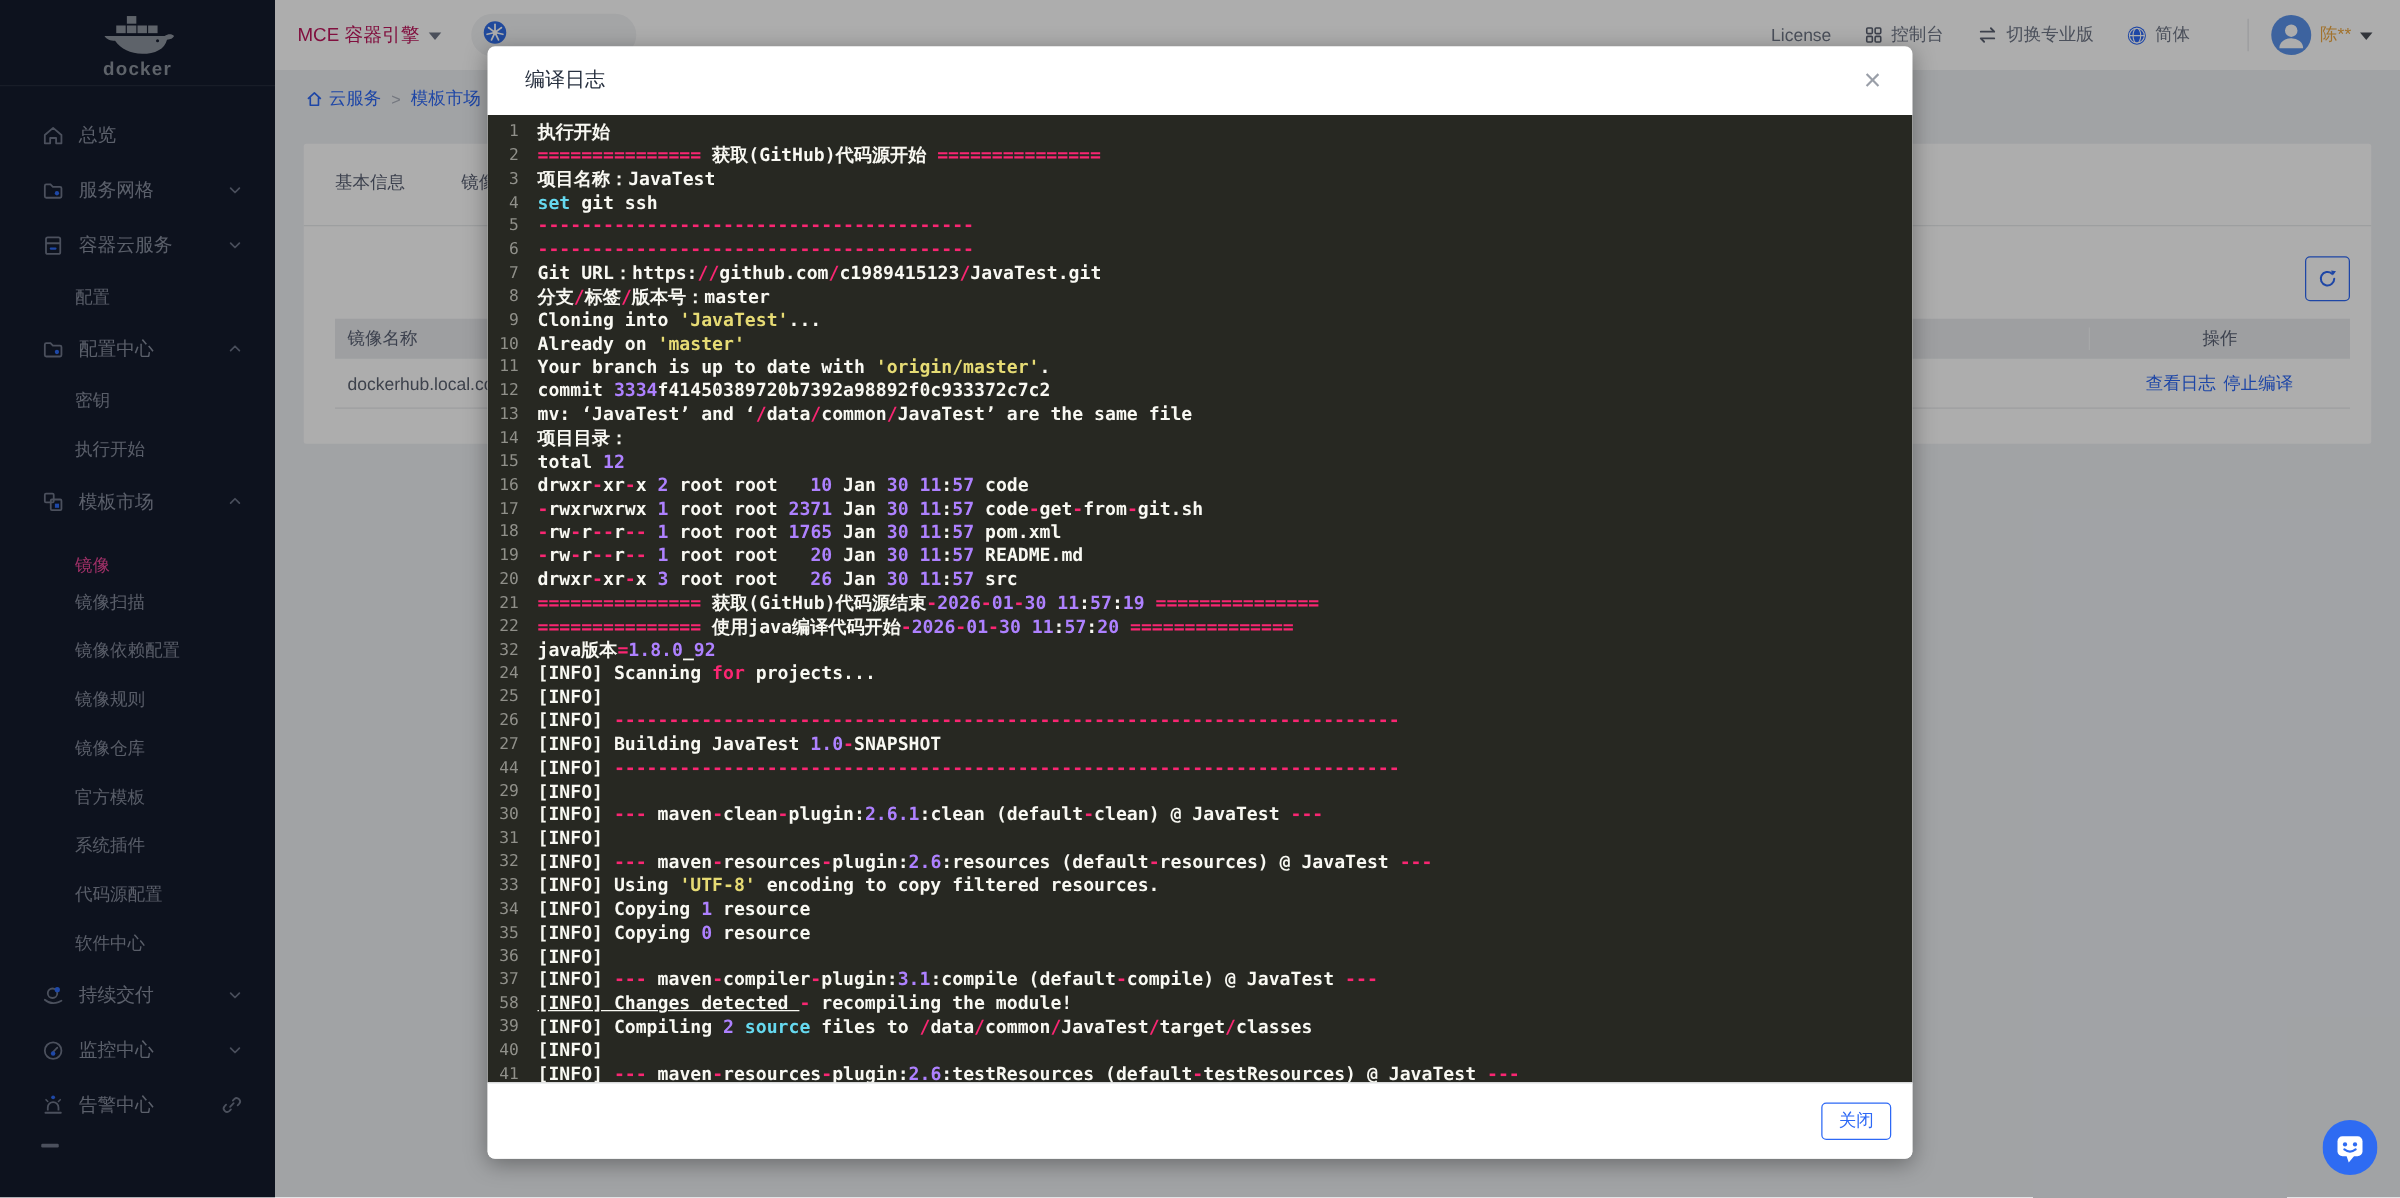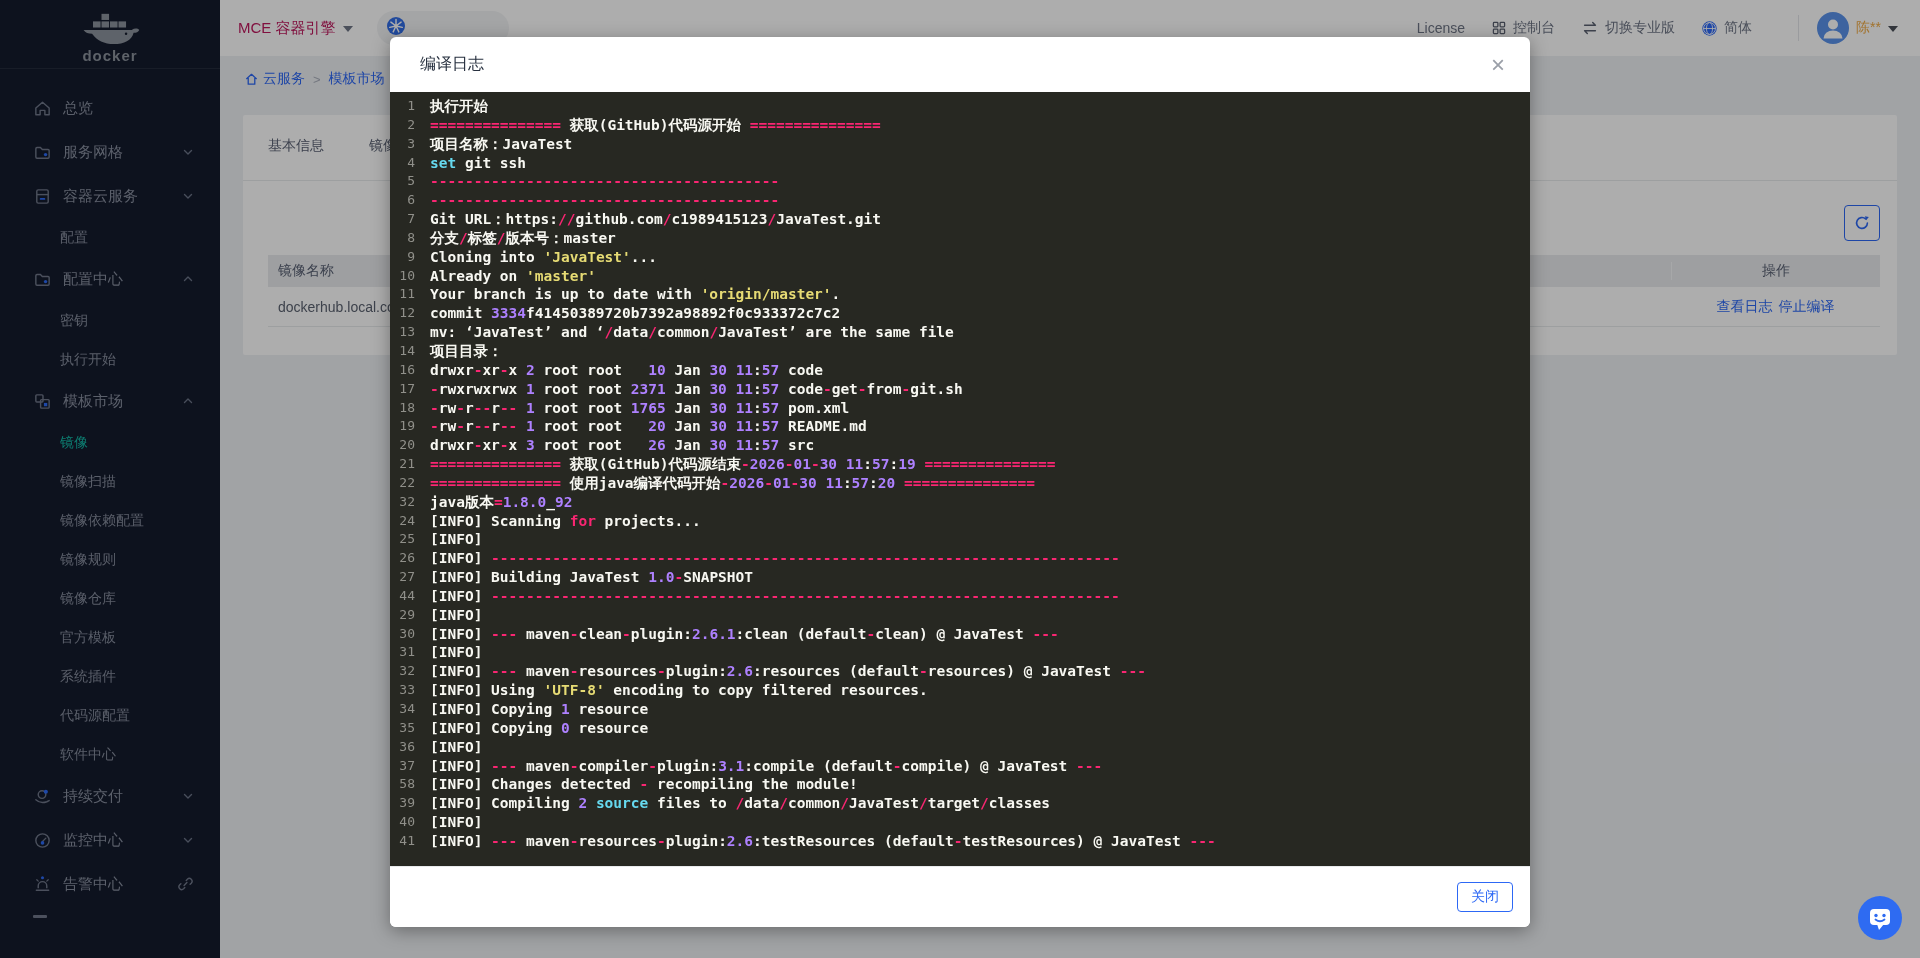--- a/index.html
+++ b/index.html
@@ -7,21 +7,21 @@
   body { position:relative; background:#eef0f4; }
 
   
   .sidebar { position:absolute; left:0; top:0; width:220px; height:958px; background:#141b2d; z-index:1; }
   .logo-wrap { height:69px; display:flex; flex-direction:column; align-items:center; justify-content:center; border-bottom:1px solid rgba(255,255,255,0.07); padding-top:6px; }
   .logo-word { color:#8b929c; font-size:15px; font-weight:bold; letter-spacing:1px; margin-top:-2px; }
   .side-nav { padding-top:17px; }
   .side-item { display:flex; align-items:center; color:#878e9e; cursor:pointer; position:relative; }
   .side-item.lvl1 { height:44px; padding-left:33px; font-size:15px; }
   .side-item.lvl2 { height:39px; padding-left:60px; font-size:14px; color:#848b9b; }
-  .side-item.active { color:#14b8a6; }
+  .side-item.active { color:#ec4899;align-items:flex-end; }
   .side-item .ic { width:19px; height:19px; margin-right:11px; display:inline-flex; }
   .side-item .chev { position:absolute; right:26px; top:50%; transform:translateY(-50%); display:inline-flex; }
 
   
   .topbar { position:absolute; left:220px; top:0; width:1700px; height:56px; background:#ffffff; display:flex; align-items:center; z-index:1; }
   .product { display:flex; align-items:center; margin-left:18px; color:#be185d; font-size:15px; cursor:pointer; }
   .caret { width:0; height:0; border-left:5px solid transparent; border-right:5px solid transparent; border-top:6px solid #6f7686; margin-left:7px; margin-top:2px; }
   .cluster-pill { display:flex; align-items:center; margin-left:24px; height:34px; width:132px; background:#f2f3f5; border-radius:17px; padding-left:9px; cursor:pointer; }
   .tb-right { margin-left:auto; display:flex; align-items:center; padding-right:22px; }
   .tb-item { display:flex; align-items:center; color:#6f7686; font-size:14px; margin-left:26px; cursor:pointer; white-space:nowrap; }
@@ -371,20 +371,21 @@
       <div class="log-line"><span class="log-ln">5</span><span class="log-code"><span style="color: rgb(249, 38, 114);">----------------------------------------</span></span></div>
       <div class="log-line"><span class="log-ln">6</span><span class="log-code"><span style="color: rgb(249, 38, 114);">----------------------------------------</span></span></div>
       <div class="log-line"><span class="log-ln">7</span><span class="log-code"><span style="color: rgb(248, 248, 242);">Git URL：https:</span><span style="color: rgb(249, 38, 114);">//</span><span style="color: rgb(248, 248, 242);">github.com</span><span style="color: rgb(249, 38, 114);">/</span><span style="color: rgb(248, 248, 242);">c1989415123</span><span style="color: rgb(249, 38, 114);">/</span><span style="color: rgb(248, 248, 242);">JavaTest.git</span></span></div>
       <div class="log-line"><span class="log-ln">8</span><span class="log-code"><span style="color: rgb(248, 248, 242);">分支</span><span style="color: rgb(249, 38, 114);">/</span><span style="color: rgb(248, 248, 242);">标签</span><span style="color: rgb(249, 38, 114);">/</span><span style="color: rgb(248, 248, 242);">版本号：master</span></span></div>
       <div class="log-line"><span class="log-ln">9</span><span class="log-code"><span style="color: rgb(248, 248, 242);">Cloning into </span><span style="color: rgb(230, 219, 116);">'JavaTest'</span><span style="color: rgb(248, 248, 242);">...</span></span></div>
       <div class="log-line"><span class="log-ln">10</span><span class="log-code"><span style="color: rgb(248, 248, 242);">Already on </span><span style="color: rgb(230, 219, 116);">'master'</span></span></div>
       <div class="log-line"><span class="log-ln">11</span><span class="log-code"><span style="color: rgb(248, 248, 242);">Your branch is up to date with </span><span style="color: rgb(230, 219, 116);">'origin/master'</span><span style="color: rgb(248, 248, 242);">.</span></span></div>
       <div class="log-line"><span class="log-ln">12</span><span class="log-code"><span style="color: rgb(248, 248, 242);">commit </span><span style="color: rgb(174, 129, 255);">3334</span><span style="color: rgb(248, 248, 242);">f41450389720b7392a98892f0c933372c7c2</span></span></div>
       <div class="log-line"><span class="log-ln">13</span><span class="log-code"><span style="color: rgb(248, 248, 242);">mv: ‘JavaTest’ and ‘</span><span style="color: rgb(249, 38, 114);">/</span><span style="color: rgb(248, 248, 242);">data</span><span style="color: rgb(249, 38, 114);">/</span><span style="color: rgb(248, 248, 242);">common</span><span style="color: rgb(249, 38, 114);">/</span><span style="color: rgb(248, 248, 242);">JavaTest’ are the same file</span></span></div>
       <div class="log-line"><span class="log-ln">14</span><span class="log-code"><span style="color: rgb(248, 248, 242);">项目目录：</span></span></div>
+      <div class="log-line"><span class="log-ln">15</span><span class="log-code"><span style="color: rgb(248, 248, 242);">total </span><span style="color: rgb(174, 129, 255);">12</span></span></div>
       <div class="log-line"><span class="log-ln">16</span><span class="log-code"><span style="color: rgb(248, 248, 242);">drwxr</span><span style="color: rgb(249, 38, 114);">-</span><span style="color: rgb(248, 248, 242);">xr</span><span style="color: rgb(249, 38, 114);">-</span><span style="color: rgb(248, 248, 242);">x </span><span style="color: rgb(174, 129, 255);">2</span><span style="color: rgb(248, 248, 242);"> root root   </span><span style="color: rgb(174, 129, 255);">10</span><span style="color: rgb(248, 248, 242);"> Jan </span><span style="color: rgb(174, 129, 255);">30</span><span style="color: rgb(248, 248, 242);"> </span><span style="color: rgb(174, 129, 255);">11</span><span style="color: rgb(248, 248, 242);">:</span><span style="color: rgb(174, 129, 255);">57</span><span style="color: rgb(248, 248, 242);"> code</span></span></div>
       <div class="log-line"><span class="log-ln">17</span><span class="log-code"><span style="color: rgb(249, 38, 114);">-</span><span style="color: rgb(248, 248, 242);">rwxrwxrwx </span><span style="color: rgb(174, 129, 255);">1</span><span style="color: rgb(248, 248, 242);"> root root </span><span style="color: rgb(174, 129, 255);">2371</span><span style="color: rgb(248, 248, 242);"> Jan </span><span style="color: rgb(174, 129, 255);">30</span><span style="color: rgb(248, 248, 242);"> </span><span style="color: rgb(174, 129, 255);">11</span><span style="color: rgb(248, 248, 242);">:</span><span style="color: rgb(174, 129, 255);">57</span><span style="color: rgb(248, 248, 242);"> code</span><span style="color: rgb(249, 38, 114);">-</span><span style="color: rgb(248, 248, 242);">get</span><span style="color: rgb(249, 38, 114);">-</span><span style="color: rgb(248, 248, 242);">from</span><span style="color: rgb(249, 38, 114);">-</span><span style="color: rgb(248, 248, 242);">git.sh</span></span></div>
       <div class="log-line"><span class="log-ln">18</span><span class="log-code"><span style="color: rgb(249, 38, 114);">-</span><span style="color: rgb(248, 248, 242);">rw</span><span style="color: rgb(249, 38, 114);">-</span><span style="color: rgb(248, 248, 242);">r</span><span style="color: rgb(249, 38, 114);">--</span><span style="color: rgb(248, 248, 242);">r</span><span style="color: rgb(249, 38, 114);">-- </span><span style="color: rgb(174, 129, 255);">1</span><span style="color: rgb(248, 248, 242);"> root root </span><span style="color: rgb(174, 129, 255);">1765</span><span style="color: rgb(248, 248, 242);"> Jan </span><span style="color: rgb(174, 129, 255);">30</span><span style="color: rgb(248, 248, 242);"> </span><span style="color: rgb(174, 129, 255);">11</span><span style="color: rgb(248, 248, 242);">:</span><span style="color: rgb(174, 129, 255);">57</span><span style="color: rgb(248, 248, 242);"> pom.xml</span></span></div>
       <div class="log-line"><span class="log-ln">19</span><span class="log-code"><span style="color: rgb(249, 38, 114);">-</span><span style="color: rgb(248, 248, 242);">rw</span><span style="color: rgb(249, 38, 114);">-</span><span style="color: rgb(248, 248, 242);">r</span><span style="color: rgb(249, 38, 114);">--</span><span style="color: rgb(248, 248, 242);">r</span><span style="color: rgb(249, 38, 114);">-- </span><span style="color: rgb(174, 129, 255);">1</span><span style="color: rgb(248, 248, 242);"> root root   </span><span style="color: rgb(174, 129, 255);">20</span><span style="color: rgb(248, 248, 242);"> Jan </span><span style="color: rgb(174, 129, 255);">30</span><span style="color: rgb(248, 248, 242);"> </span><span style="color: rgb(174, 129, 255);">11</span><span style="color: rgb(248, 248, 242);">:</span><span style="color: rgb(174, 129, 255);">57</span><span style="color: rgb(248, 248, 242);"> README.md</span></span></div>
       <div class="log-line"><span class="log-ln">20</span><span class="log-code"><span style="color: rgb(248, 248, 242);">drwxr</span><span style="color: rgb(249, 38, 114);">-</span><span style="color: rgb(248, 248, 242);">xr</span><span style="color: rgb(249, 38, 114);">-</span><span style="color: rgb(248, 248, 242);">x </span><span style="color: rgb(174, 129, 255);">3</span><span style="color: rgb(248, 248, 242);"> root root   </span><span style="color: rgb(174, 129, 255);">26</span><span style="color: rgb(248, 248, 242);"> Jan </span><span style="color: rgb(174, 129, 255);">30</span><span style="color: rgb(248, 248, 242);"> </span><span style="color: rgb(174, 129, 255);">11</span><span style="color: rgb(248, 248, 242);">:</span><span style="color: rgb(174, 129, 255);">57</span><span style="color: rgb(248, 248, 242);"> src</span></span></div>
       <div class="log-line"><span class="log-ln">21</span><span class="log-code"><span style="color: rgb(249, 38, 114);">===============</span><span style="color: rgb(248, 248, 242);"> 获取(GitHub)代码源结束</span><span style="color: rgb(249, 38, 114);">-</span><span style="color: rgb(174, 129, 255);">2026</span><span style="color: rgb(249, 38, 114);">-</span><span style="color: rgb(174, 129, 255);">01</span><span style="color: rgb(249, 38, 114);">-</span><span style="color: rgb(174, 129, 255);">30</span><span style="color: rgb(248, 248, 242);"> </span><span style="color: rgb(174, 129, 255);">11</span><span style="color: rgb(248, 248, 242);">:</span><span style="color: rgb(174, 129, 255);">57</span><span style="color: rgb(248, 248, 242);">:</span><span style="color: rgb(174, 129, 255);">19</span><span style="color: rgb(248, 248, 242);"> </span><span style="color: rgb(249, 38, 114);">===============</span></span></div>
       <div class="log-line"><span class="log-ln">22</span><span class="log-code"><span style="color: rgb(249, 38, 114);">===============</span><span style="color: rgb(248, 248, 242);"> 使用java编译代码开始</span><span style="color: rgb(249, 38, 114);">-</span><span style="color: rgb(174, 129, 255);">2026</span><span style="color: rgb(249, 38, 114);">-</span><span style="color: rgb(174, 129, 255);">01</span><span style="color: rgb(249, 38, 114);">-</span><span style="color: rgb(174, 129, 255);">30</span><span style="color: rgb(248, 248, 242);"> </span><span style="color: rgb(174, 129, 255);">11</span><span style="color: rgb(248, 248, 242);">:</span><span style="color: rgb(174, 129, 255);">57</span><span style="color: rgb(248, 248, 242);">:</span><span style="color: rgb(174, 129, 255);">20</span><span style="color: rgb(248, 248, 242);"> </span><span style="color: rgb(249, 38, 114);">===============</span></span></div>
       <div class="log-line"><span class="log-ln">32</span><span class="log-code"><span style="color: rgb(248, 248, 242);">java版本</span><span style="color: rgb(249, 38, 114);">=</span><span style="color: rgb(174, 129, 255);">1.8.0</span><span style="color: rgb(248, 248, 242);">_</span><span style="color: rgb(174, 129, 255);">92</span></span></div>
       <div class="log-line"><span class="log-ln">24</span><span class="log-code"><span style="color: rgb(248, 248, 242);">[INFO] Scanning </span><span style="color: rgb(249, 38, 114);">for</span><span style="color: rgb(248, 248, 242);"> projects...</span></span></div>
       <div class="log-line"><span class="log-ln">25</span><span class="log-code"><span style="color: rgb(248, 248, 242);">[INFO]</span></span></div>
@@ -393,21 +394,21 @@
       <div class="log-line"><span class="log-ln">44</span><span class="log-code"><span style="color: rgb(248, 248, 242);">[INFO] </span><span style="color: rgb(249, 38, 114);">------------------------------------------------------------------------</span></span></div>
       <div class="log-line"><span class="log-ln">29</span><span class="log-code"><span style="color: rgb(248, 248, 242);">[INFO]</span></span></div>
       <div class="log-line"><span class="log-ln">30</span><span class="log-code"><span style="color: rgb(248, 248, 242);">[INFO] </span><span style="color: rgb(249, 38, 114);">---</span><span style="color: rgb(248, 248, 242);"> maven</span><span style="color: rgb(249, 38, 114);">-</span><span style="color: rgb(248, 248, 242);">clean</span><span style="color: rgb(249, 38, 114);">-</span><span style="color: rgb(248, 248, 242);">plugin:</span><span style="color: rgb(174, 129, 255);">2.6.1</span><span style="color: rgb(248, 248, 242);">:clean (default</span><span style="color: rgb(249, 38, 114);">-</span><span style="color: rgb(248, 248, 242);">clean) @ JavaTest </span><span style="color: rgb(249, 38, 114);">---</span></span></div>
       <div class="log-line"><span class="log-ln">31</span><span class="log-code"><span style="color: rgb(248, 248, 242);">[INFO]</span></span></div>
       <div class="log-line"><span class="log-ln">32</span><span class="log-code"><span style="color: rgb(248, 248, 242);">[INFO] </span><span style="color: rgb(249, 38, 114);">---</span><span style="color: rgb(248, 248, 242);"> maven</span><span style="color: rgb(249, 38, 114);">-</span><span style="color: rgb(248, 248, 242);">resources</span><span style="color: rgb(249, 38, 114);">-</span><span style="color: rgb(248, 248, 242);">plugin:</span><span style="color: rgb(174, 129, 255);">2.6</span><span style="color: rgb(248, 248, 242);">:resources (default</span><span style="color: rgb(249, 38, 114);">-</span><span style="color: rgb(248, 248, 242);">resources) @ JavaTest </span><span style="color: rgb(249, 38, 114);">---</span></span></div>
       <div class="log-line"><span class="log-ln">33</span><span class="log-code"><span style="color: rgb(248, 248, 242);">[INFO] Using </span><span style="color: rgb(230, 219, 116);">'UTF-8'</span><span style="color: rgb(248, 248, 242);"> encoding to copy filtered resources.</span></span></div>
       <div class="log-line"><span class="log-ln">34</span><span class="log-code"><span style="color: rgb(248, 248, 242);">[INFO] Copying </span><span style="color: rgb(174, 129, 255);">1</span><span style="color: rgb(248, 248, 242);"> resource</span></span></div>
       <div class="log-line"><span class="log-ln">35</span><span class="log-code"><span style="color: rgb(248, 248, 242);">[INFO] Copying </span><span style="color: rgb(174, 129, 255);">0</span><span style="color: rgb(248, 248, 242);"> resource</span></span></div>
       <div class="log-line"><span class="log-ln">36</span><span class="log-code"><span style="color: rgb(248, 248, 242);">[INFO]</span></span></div>
       <div class="log-line"><span class="log-ln">37</span><span class="log-code"><span style="color: rgb(248, 248, 242);">[INFO] </span><span style="color: rgb(249, 38, 114);">---</span><span style="color: rgb(248, 248, 242);"> maven</span><span style="color: rgb(249, 38, 114);">-</span><span style="color: rgb(248, 248, 242);">compiler</span><span style="color: rgb(249, 38, 114);">-</span><span style="color: rgb(248, 248, 242);">plugin:</span><span style="color: rgb(174, 129, 255);">3.1</span><span style="color: rgb(248, 248, 242);">:compile (default</span><span style="color: rgb(249, 38, 114);">-</span><span style="color: rgb(248, 248, 242);">compile) @ JavaTest </span><span style="color: rgb(249, 38, 114);">---</span></span></div>
-      <div class="log-line"><span class="log-ln">58</span><span class="log-code"><span style="color: rgb(248, 248, 242);">[INFO] Changes detected </span><span style="color: rgb(249, 38, 114);">-</span><span style="color: rgb(248, 248, 242);"> recompiling the module!</span></span></div>
+      <div class="log-line"><span class="log-ln">58</span><span class="log-code"><span style="color: rgb(248, 248, 242); text-decoration: underline;">[INFO] Changes detected </span><span style="color: rgb(249, 38, 114);">-</span><span style="color: rgb(248, 248, 242);"> recompiling the module!</span></span></div>
       <div class="log-line"><span class="log-ln">39</span><span class="log-code"><span style="color: rgb(248, 248, 242);">[INFO] Compiling </span><span style="color: rgb(174, 129, 255);">2</span><span style="color: rgb(248, 248, 242);"> </span><span style="color: rgb(102, 217, 239);">source</span><span style="color: rgb(248, 248, 242);"> files to </span><span style="color: rgb(249, 38, 114);">/</span><span style="color: rgb(248, 248, 242);">data</span><span style="color: rgb(249, 38, 114);">/</span><span style="color: rgb(248, 248, 242);">common</span><span style="color: rgb(249, 38, 114);">/</span><span style="color: rgb(248, 248, 242);">JavaTest</span><span style="color: rgb(249, 38, 114);">/</span><span style="color: rgb(248, 248, 242);">target</span><span style="color: rgb(249, 38, 114);">/</span><span style="color: rgb(248, 248, 242);">classes</span></span></div>
       <div class="log-line"><span class="log-ln">40</span><span class="log-code"><span style="color: rgb(248, 248, 242);">[INFO]</span></span></div>
       <div class="log-line"><span class="log-ln">41</span><span class="log-code"><span style="color: rgb(248, 248, 242);">[INFO] </span><span style="color: rgb(249, 38, 114);">---</span><span style="color: rgb(248, 248, 242);"> maven</span><span style="color: rgb(249, 38, 114);">-</span><span style="color: rgb(248, 248, 242);">resources</span><span style="color: rgb(249, 38, 114);">-</span><span style="color: rgb(248, 248, 242);">plugin:</span><span style="color: rgb(174, 129, 255);">2.6</span><span style="color: rgb(248, 248, 242);">:testResources (default</span><span style="color: rgb(249, 38, 114);">-</span><span style="color: rgb(248, 248, 242);">testResources) @ JavaTest </span><span style="color: rgb(249, 38, 114);">---</span></span></div>
     </div>
   <div class="modal-foot">
     <button class="close-btn">关闭</button>
   </div>
 </div>
 
 <div class="chat-fab">

